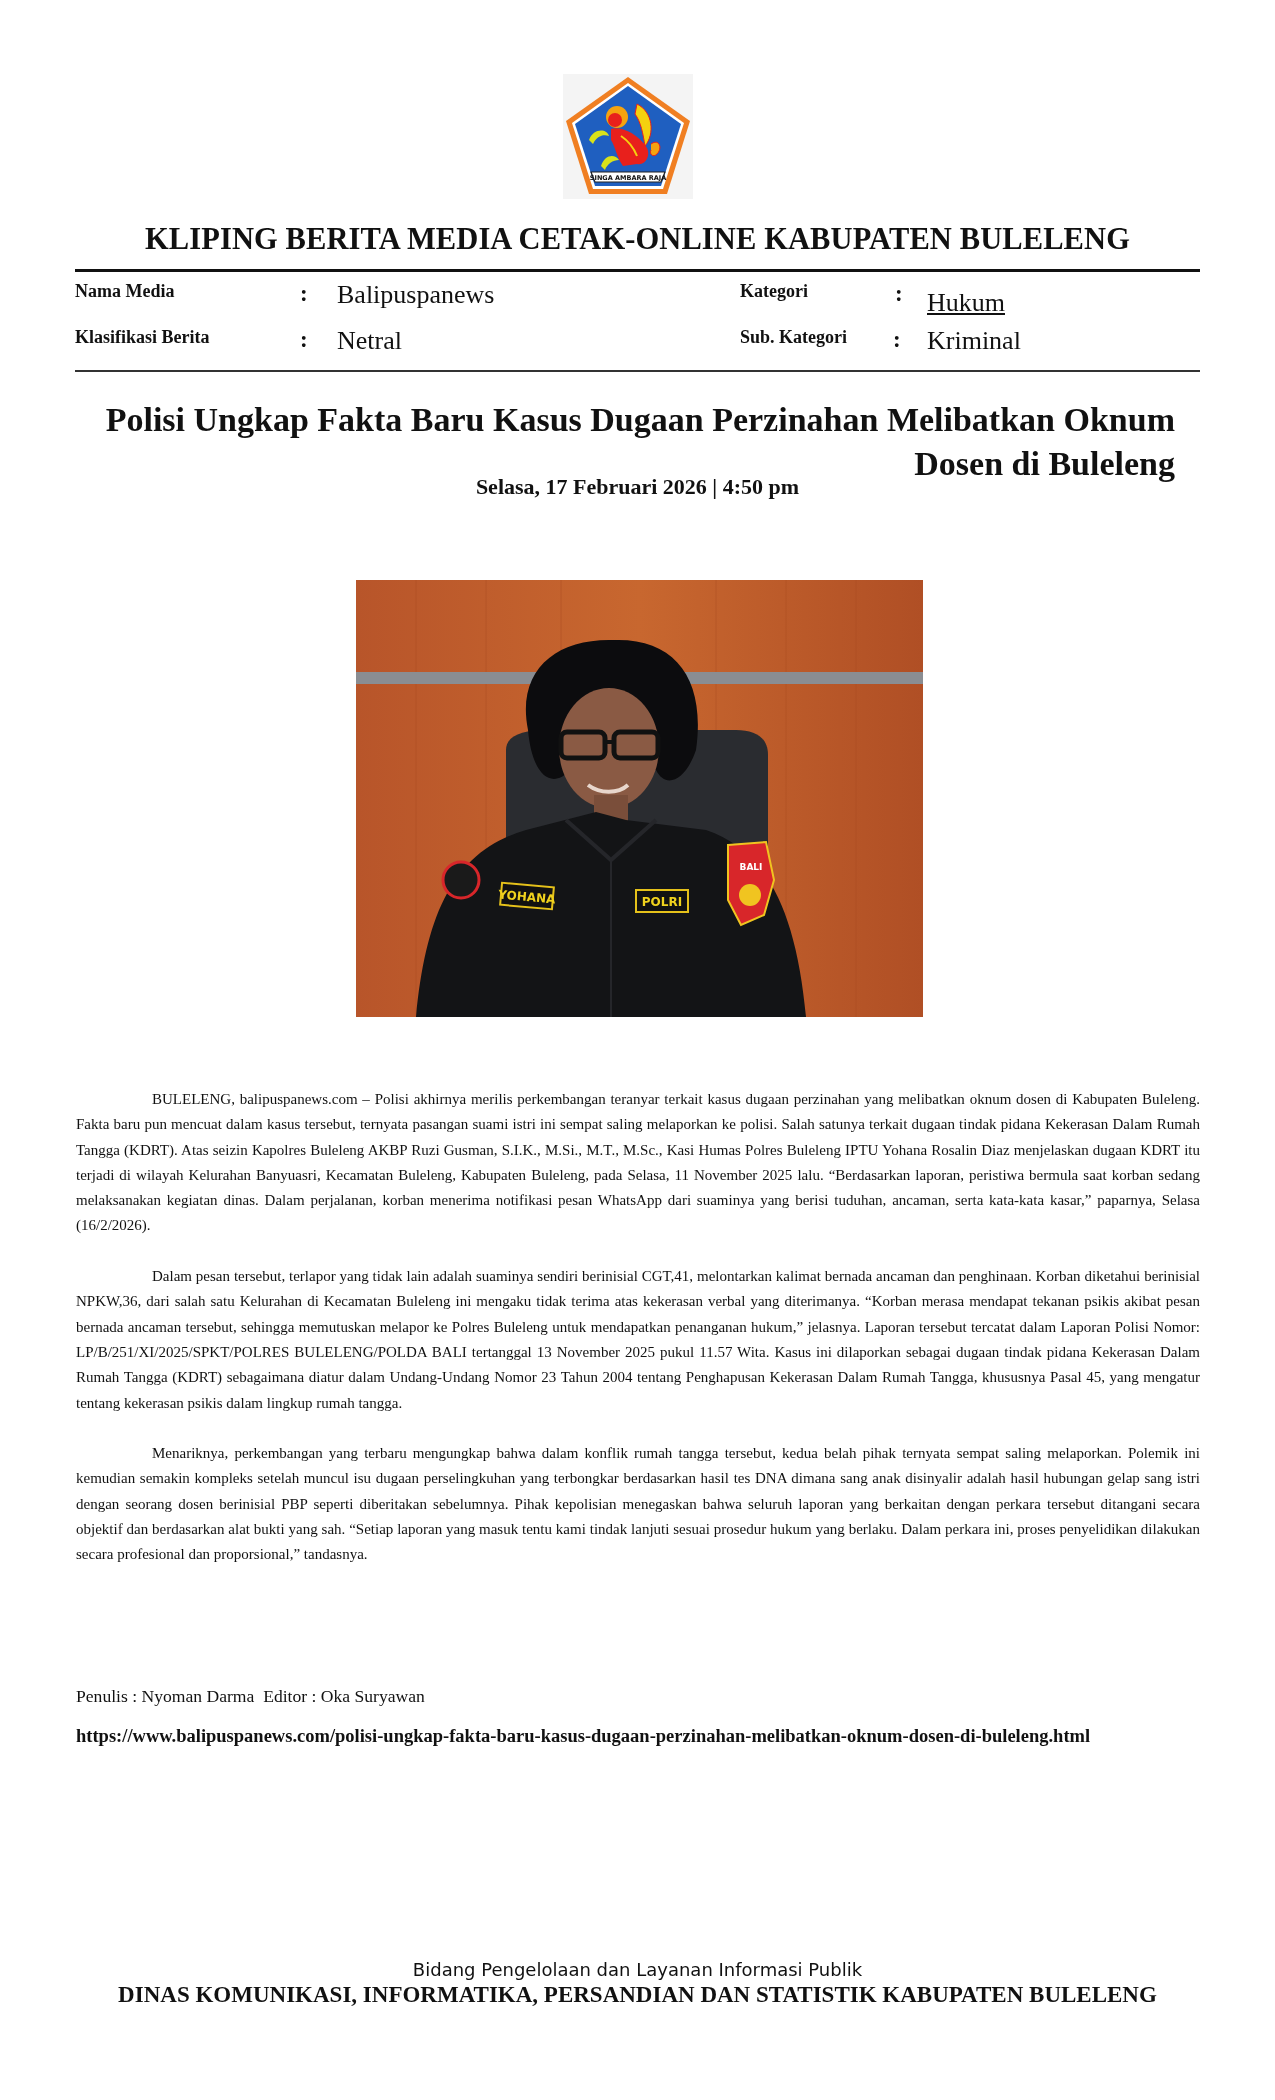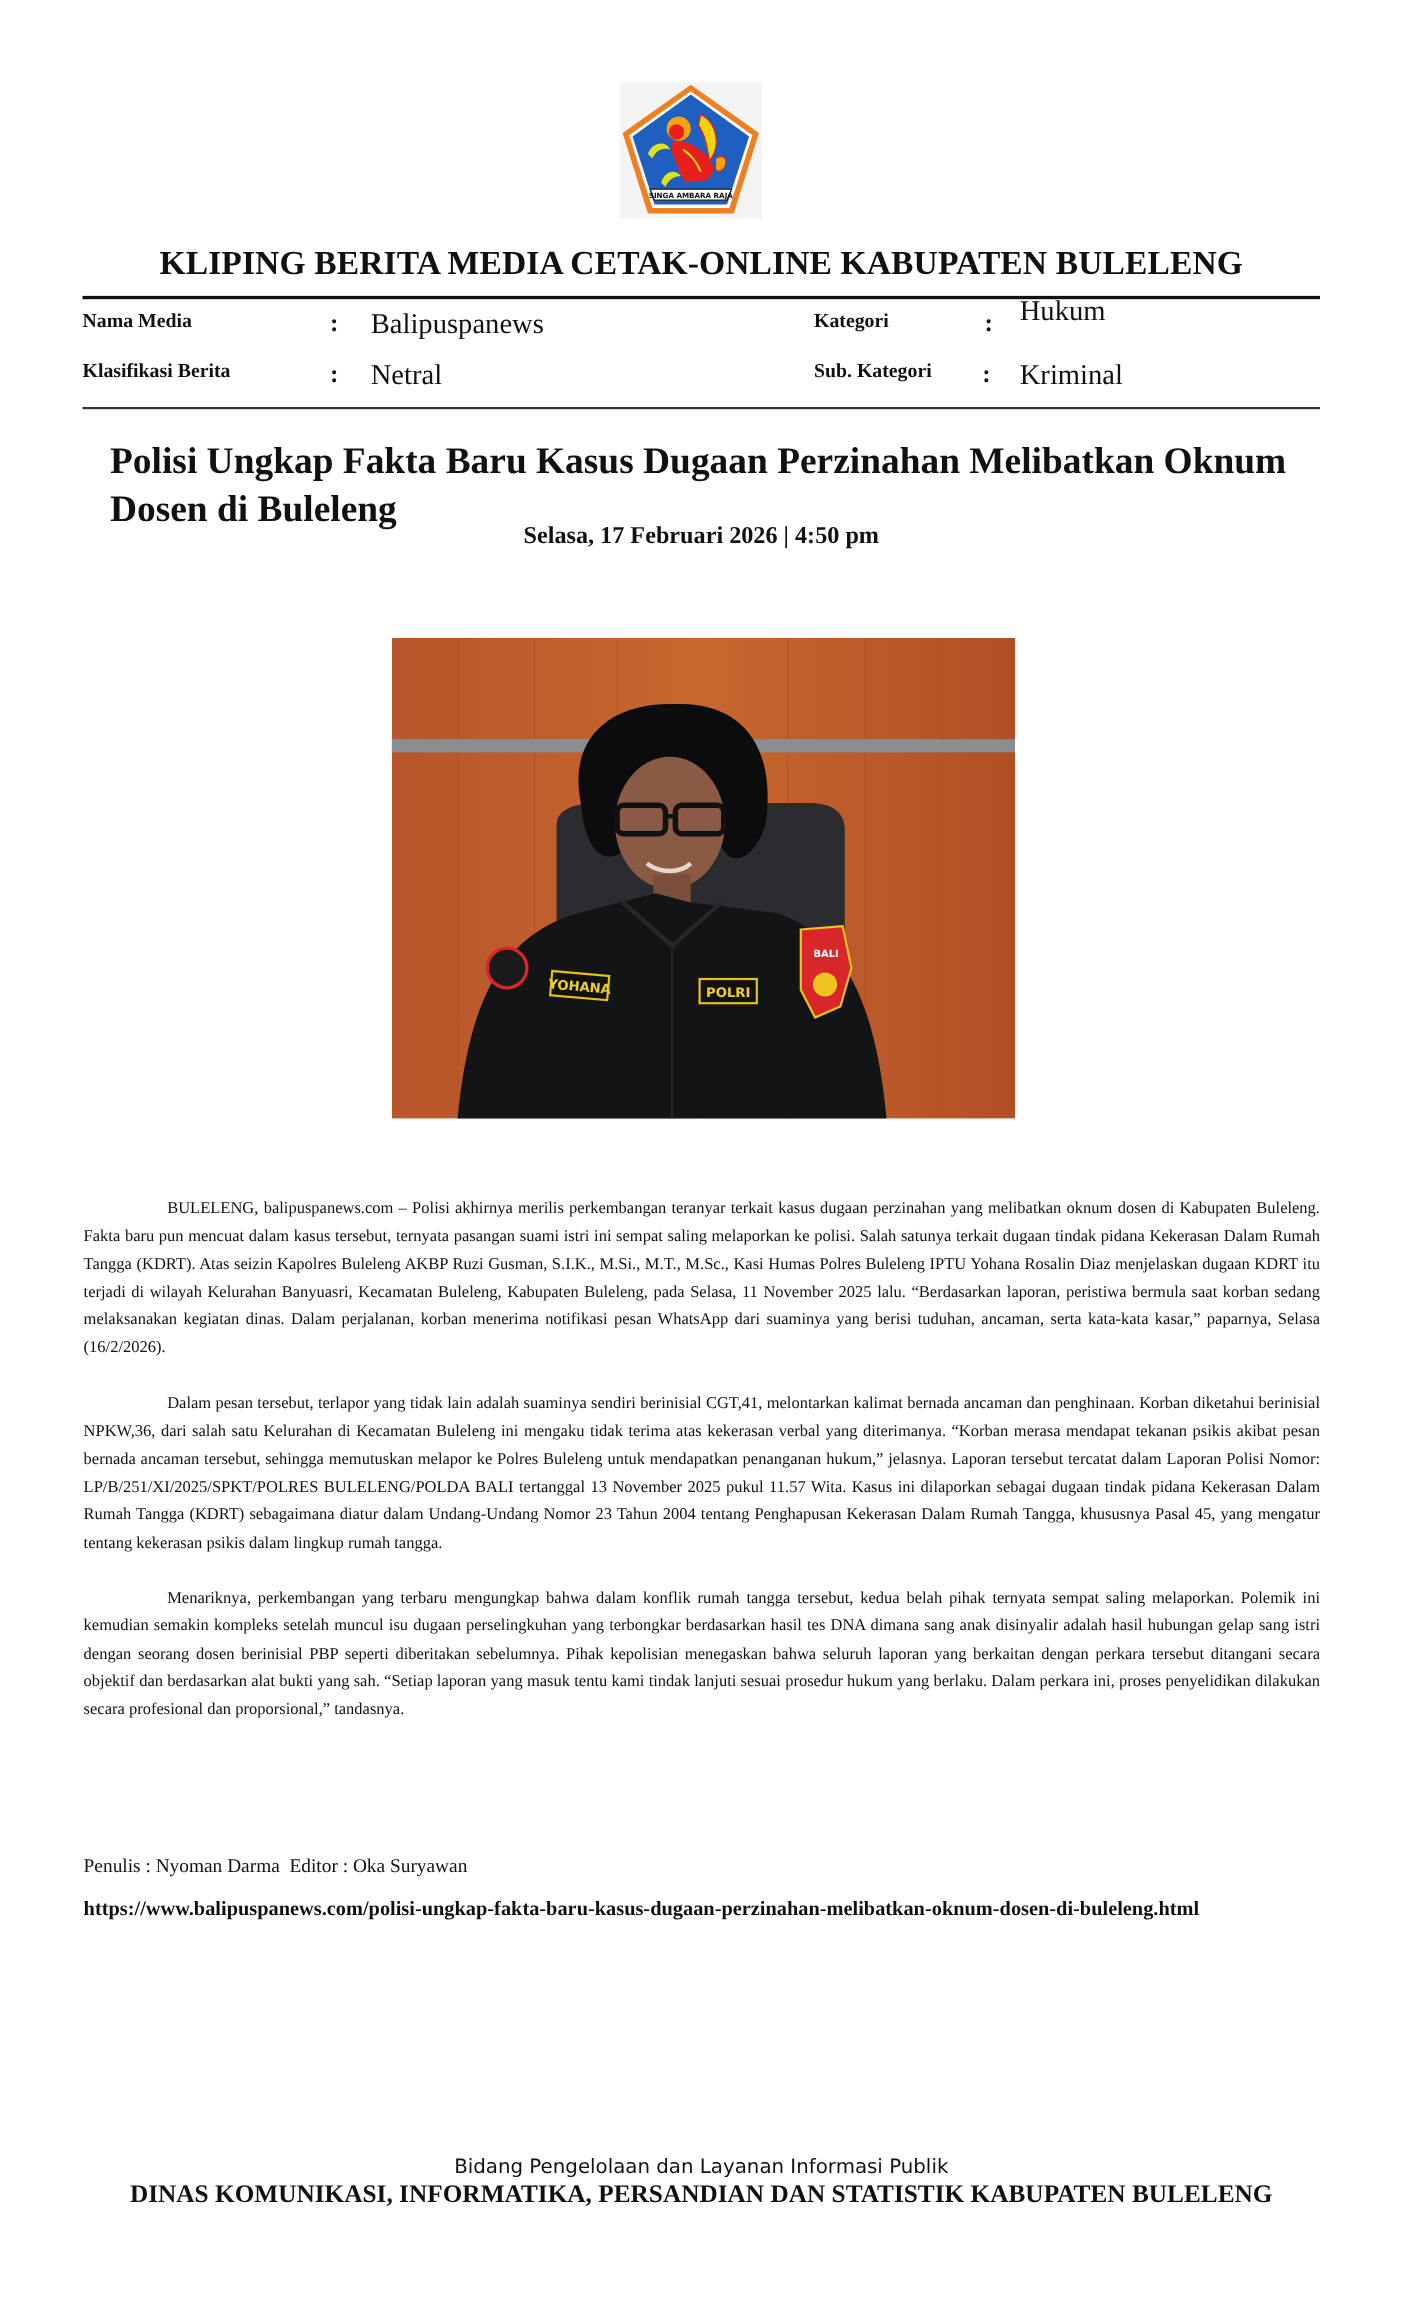--- a/index.html
+++ b/index.html
@@ -13,21 +13,21 @@
   #kliping-title { left:0; width:1275px; top:222px; text-align:center; font-size:30.5px; font-weight:bold; letter-spacing:0.1px; white-space:nowrap; }
   .rule { left:75px; width:1125px; background:#111; }
   #rule-top { top:269px; height:3px; }
   #rule-bottom { top:370px; height:2px; background:#333; }
 
   .meta-label { font-weight:bold; font-size:18px; white-space:nowrap; }
   .meta-colon { font-weight:bold; font-size:23px; }
   .meta-value { font-size:26px; white-space:nowrap; }
 
   
-  #article-title { left:100px; width:1075px; top:398px; text-align:left; font-size:34px; font-weight:bold; line-height:44px; }
+  #article-title { left:100px; width:1075px; top:398px; text-align:right; font-size:34px; font-weight:bold; line-height:44px; }
   #article-date { left:0; width:1275px; top:474px; text-align:center; font-size:22px; font-weight:bold; }
 
   
   #photo { left:356px; top:580px; width:567px; height:437px; overflow:hidden; }
 
   
   #body-text { left:76px; width:1124px; top:1087px; font-size:15px; line-height:25.3px; text-align:justify; }
   #body-text p { margin:0 0 25.3px 0; text-indent:76px; hyphens:manual; }
   #attribution { left:76px; top:1686px; font-size:17.6px; white-space:pre; }
   #source-url { left:76px; width:1124px; top:1724px; font-size:18.5px; font-weight:bold; line-height:24px; word-break:break-all; }
@@ -70,21 +70,21 @@
 <div class="abs meta-label" style="left:75px;top:281px;">Nama Media</div>
 <div class="abs meta-colon" style="left:300px;top:281px;">:</div>
 <div class="abs meta-value" style="left:337px;top:280px;">Balipuspanews</div>
 
 <div class="abs meta-label" style="left:75px;top:327px;">Klasifikasi Berita</div>
 <div class="abs meta-colon" style="left:300px;top:327px;">:</div>
 <div class="abs meta-value" style="left:337px;top:326px;">Netral</div>
 
 <div class="abs meta-label" style="left:740px;top:281px;">Kategori</div>
 <div class="abs meta-colon" style="left:895px;top:281px;">:</div>
-<div class="abs meta-value" style="left:927px;top:268px;">Hukum</div>
+<div class="abs meta-value" style="left:927px;top:288px;text-decoration:underline;">Hukum</div>
 
 <div class="abs meta-label" style="left:740px;top:327px;">Sub. Kategori</div>
 <div class="abs meta-colon" style="left:893px;top:327px;">:</div>
 <div class="abs meta-value" style="left:927px;top:326px;">Kriminal</div>
 
 <div id="rule-bottom" class="abs rule"></div>
 
 <div id="article-title" class="abs">Polisi Ungkap Fakta Baru Kasus Dugaan Perzinahan Melibatkan Oknum Dosen di Buleleng</div>
 <div id="article-date" class="abs">Selasa, 17 Februari 2026 | 4:50 pm</div>
 

